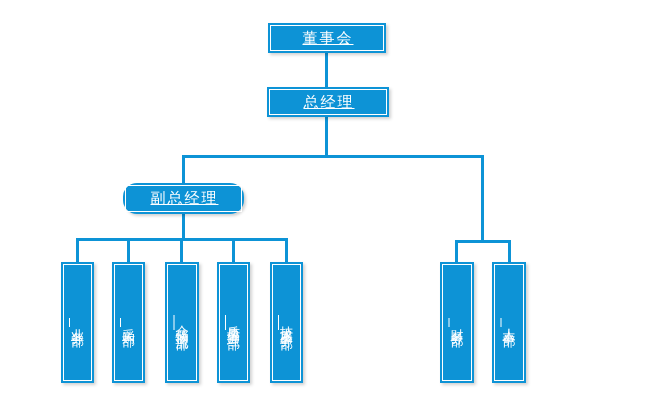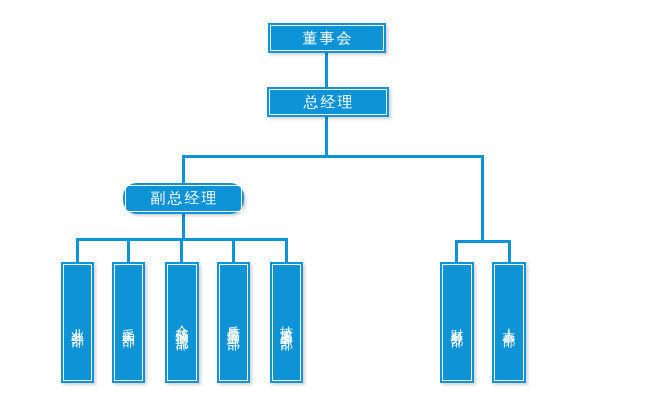--- a/index.html
+++ b/index.html
@@ -31,20 +31,21 @@
   .node::before {
     content: "";
     position: absolute;
     top: 2px; left: 2px; right: 2px; bottom: 2px;
     border: 1.5px solid #ffffff;
     pointer-events: none;
   }
   .node .label {
     color: var(--node-text, #ffffff);
     white-space: nowrap;
+    text-decoration: underline;
   }
   .node.horizontal .label {
     font-size: 15px;
     letter-spacing: 2px;
     text-indent: 2px;
   }
   .node.vertical .label {
     writing-mode: vertical-rl;
     text-orientation: upright;
     font-size: 13px;

